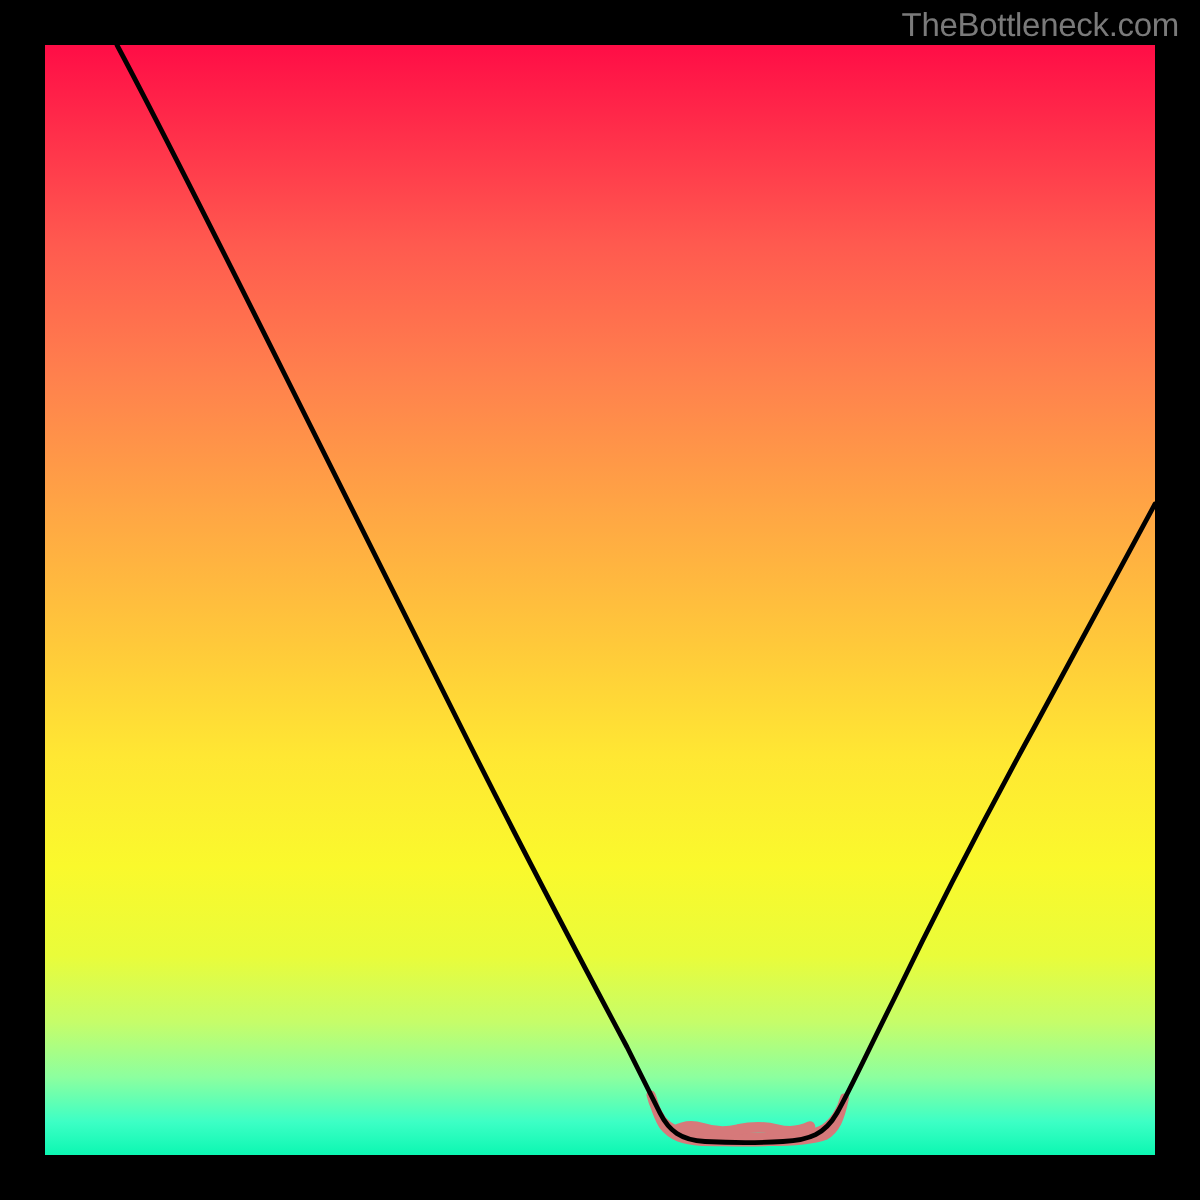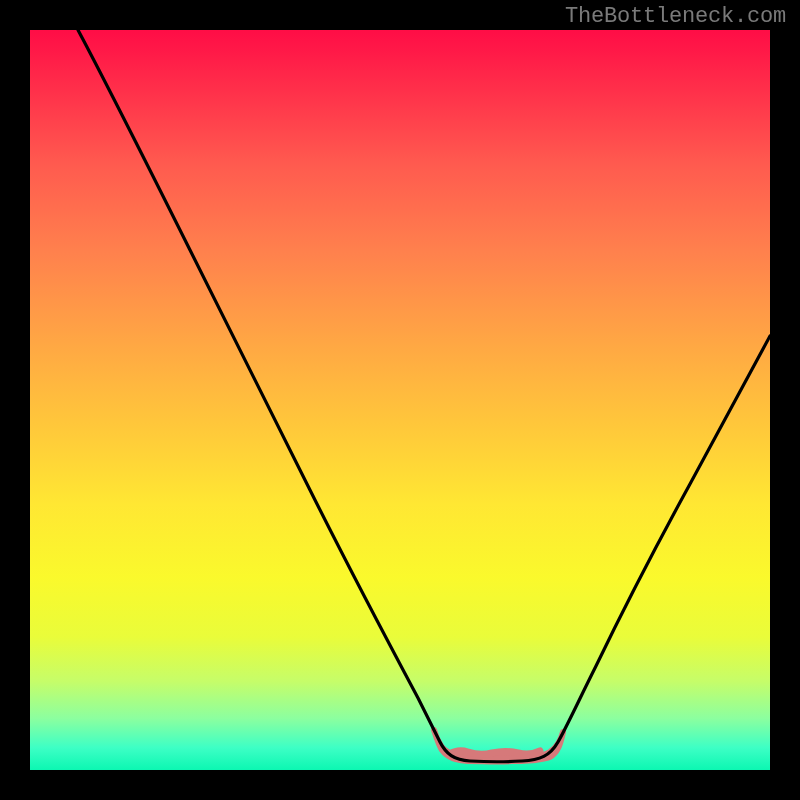--- a/index.html
+++ b/index.html
@@ -13,21 +13,20 @@
   }
   .watermark {
     position: absolute;
     top: 4px;
     right: 14px;
     color: #7a7a7a;
     font-size: 22px;
     font-weight: 500;
     letter-spacing: -0.2px;
     z-index: 10;
-    font-family: Liberation Mono, monospace;
   }
   .plot-frame {
     position: absolute;
     left: 30px;
     top: 30px;
     width: 740px;
     height: 740px;
     background: #000;
   }
   .gradient-box {

